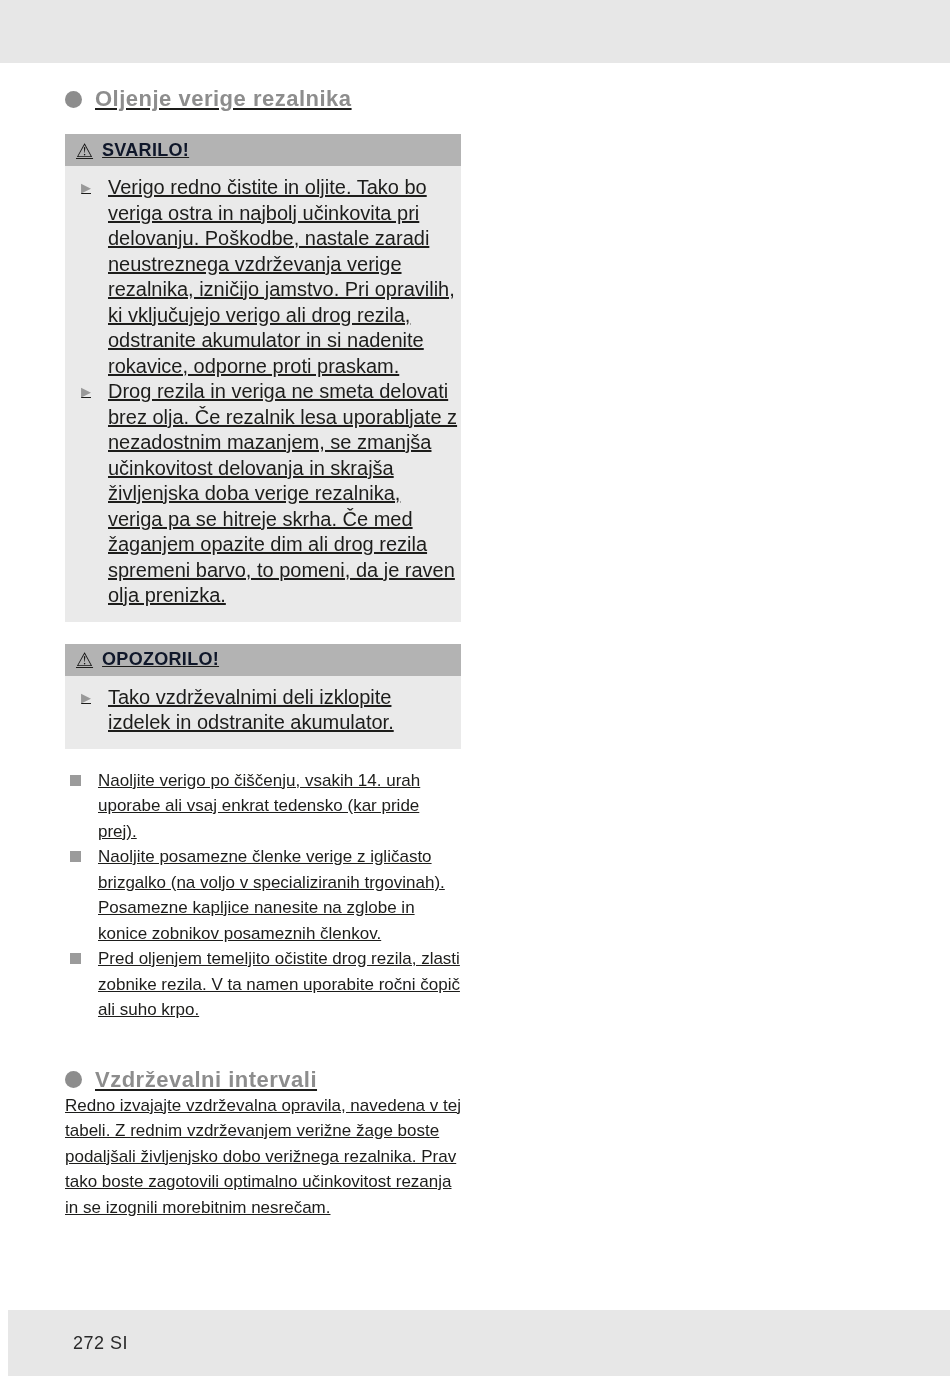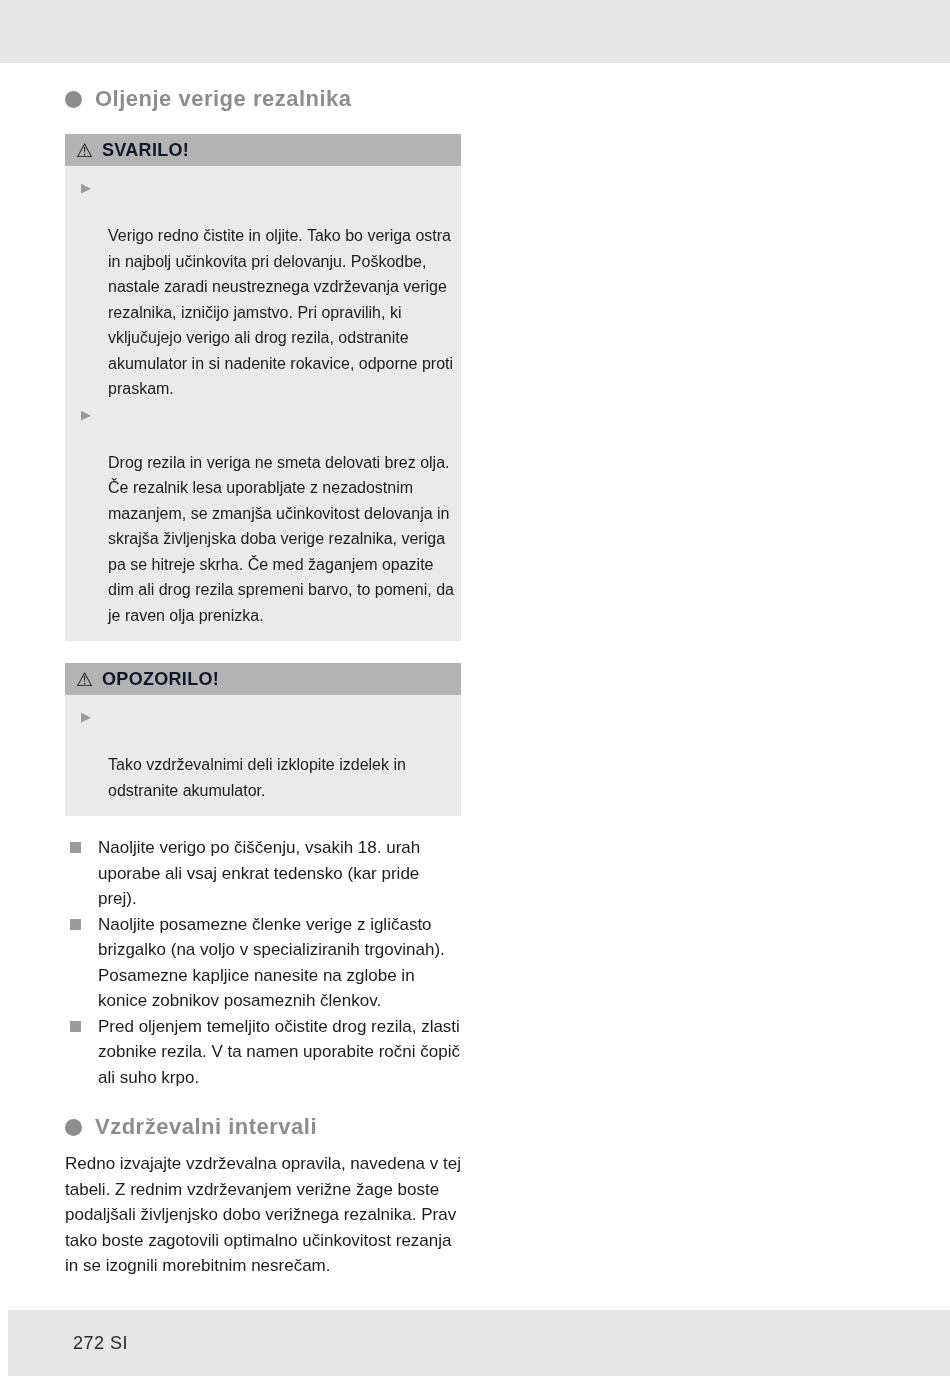--- a/index.html
+++ b/index.html
@@ -14,40 +14,41 @@
     overflow: hidden;
   }
   .top-band {
     width: 100%;
     height: 63px;
     background: #e7e7e7;
   }
   .content {
     margin-left: 65px;
     width: 396px;
+    text-decoration: underline;
   }
   
   .section-title {
     display: flex;
     align-items: center;
     gap: 13px;
     color: #8d8d8d;
     font-size: 22px;
     font-weight: bold;
     letter-spacing: 0.5px;
   }
   .section-title .dot {
     width: 17px;
     height: 17px;
     border-radius: 50%;
     background: #8d8d8d;
     flex: 0 0 auto;
   }
   .h1-space { margin-top: 23px; }
-  .h2-space { margin-top: 24px; }
+  .h2-space { margin-top: 44px; }
 
   
   .warning-box { margin-top: 22px; width: 396px; }
   .warning-header {
     background: #b3b3b3;
     display: flex;
     align-items: center;
     gap: 9px;
     padding: 4px 10px 4px 11px;
     height: 32px;
@@ -71,23 +72,22 @@
   .w-item { display: flex; }
   .w-item .arrow {
     flex: 0 0 43px;
     padding-left: 16px;
     color: #999999;
     font-size: 13px;
     line-height: 25.5px;
   }
   .w-item .w-text {
     flex: 1 1 auto;
-    font-size: 16px;
-    line-height: 25.5px;
-    margin-top: 48px;
+    font-size: 20px;
+    line-height: 25.5px;
   }
 
   
   .sq-list { margin-top: 19px; }
   .sq-item { display: flex; }
   .sq-item .sq {
     flex: 0 0 33px;
     padding-left: 5px;
     padding-top: 7px;
   }
@@ -99,21 +99,20 @@
     background: #9b9b9b;
   }
   .sq-item .sq-text {
     flex: 1 1 auto;
     font-size: 17px;
     line-height: 25.5px;
   }
 
   
   .paragraph {
-    margin-top: 11px;
     font-size: 17px;
     line-height: 25.5px;
     width: 396px;
   }
 
   
   .footer-band {
     position: absolute;
     left: 8px;
     bottom: 0;
@@ -168,21 +167,21 @@
       <div class="w-item">
         <span class="arrow">▶</span>
         <span class="w-text">Tako vzdrževalnimi deli izklopite izdelek in odstranite akumulator.</span>
       </div>
     </div>
   </div>
 
   <div class="sq-list">
     <div class="sq-item">
       <span class="sq"></span>
-      <span class="sq-text">Naoljite verigo po čiščenju, vsakih 18. urah uporabe ali vsaj enkrat tedensko (kar pride prej).</span>
+      <span class="sq-text">Naoljite verigo po čiščenju, vsakih 14. urah uporabe ali vsaj enkrat tedensko (kar pride prej).</span>
     </div>
     <div class="sq-item">
       <span class="sq"></span>
       <span class="sq-text">Naoljite posamezne členke verige z igličasto brizgalko (na voljo v specializiranih trgovinah). Posamezne kapljice nanesite na zglobe in konice zobnikov posameznih členkov.</span>
     </div>
     <div class="sq-item">
       <span class="sq"></span>
       <span class="sq-text">Pred oljenjem temeljito očistite drog rezila, zlasti zobnike rezila. V ta namen uporabite ročni čopič ali suho krpo.</span>
     </div>
   </div>

